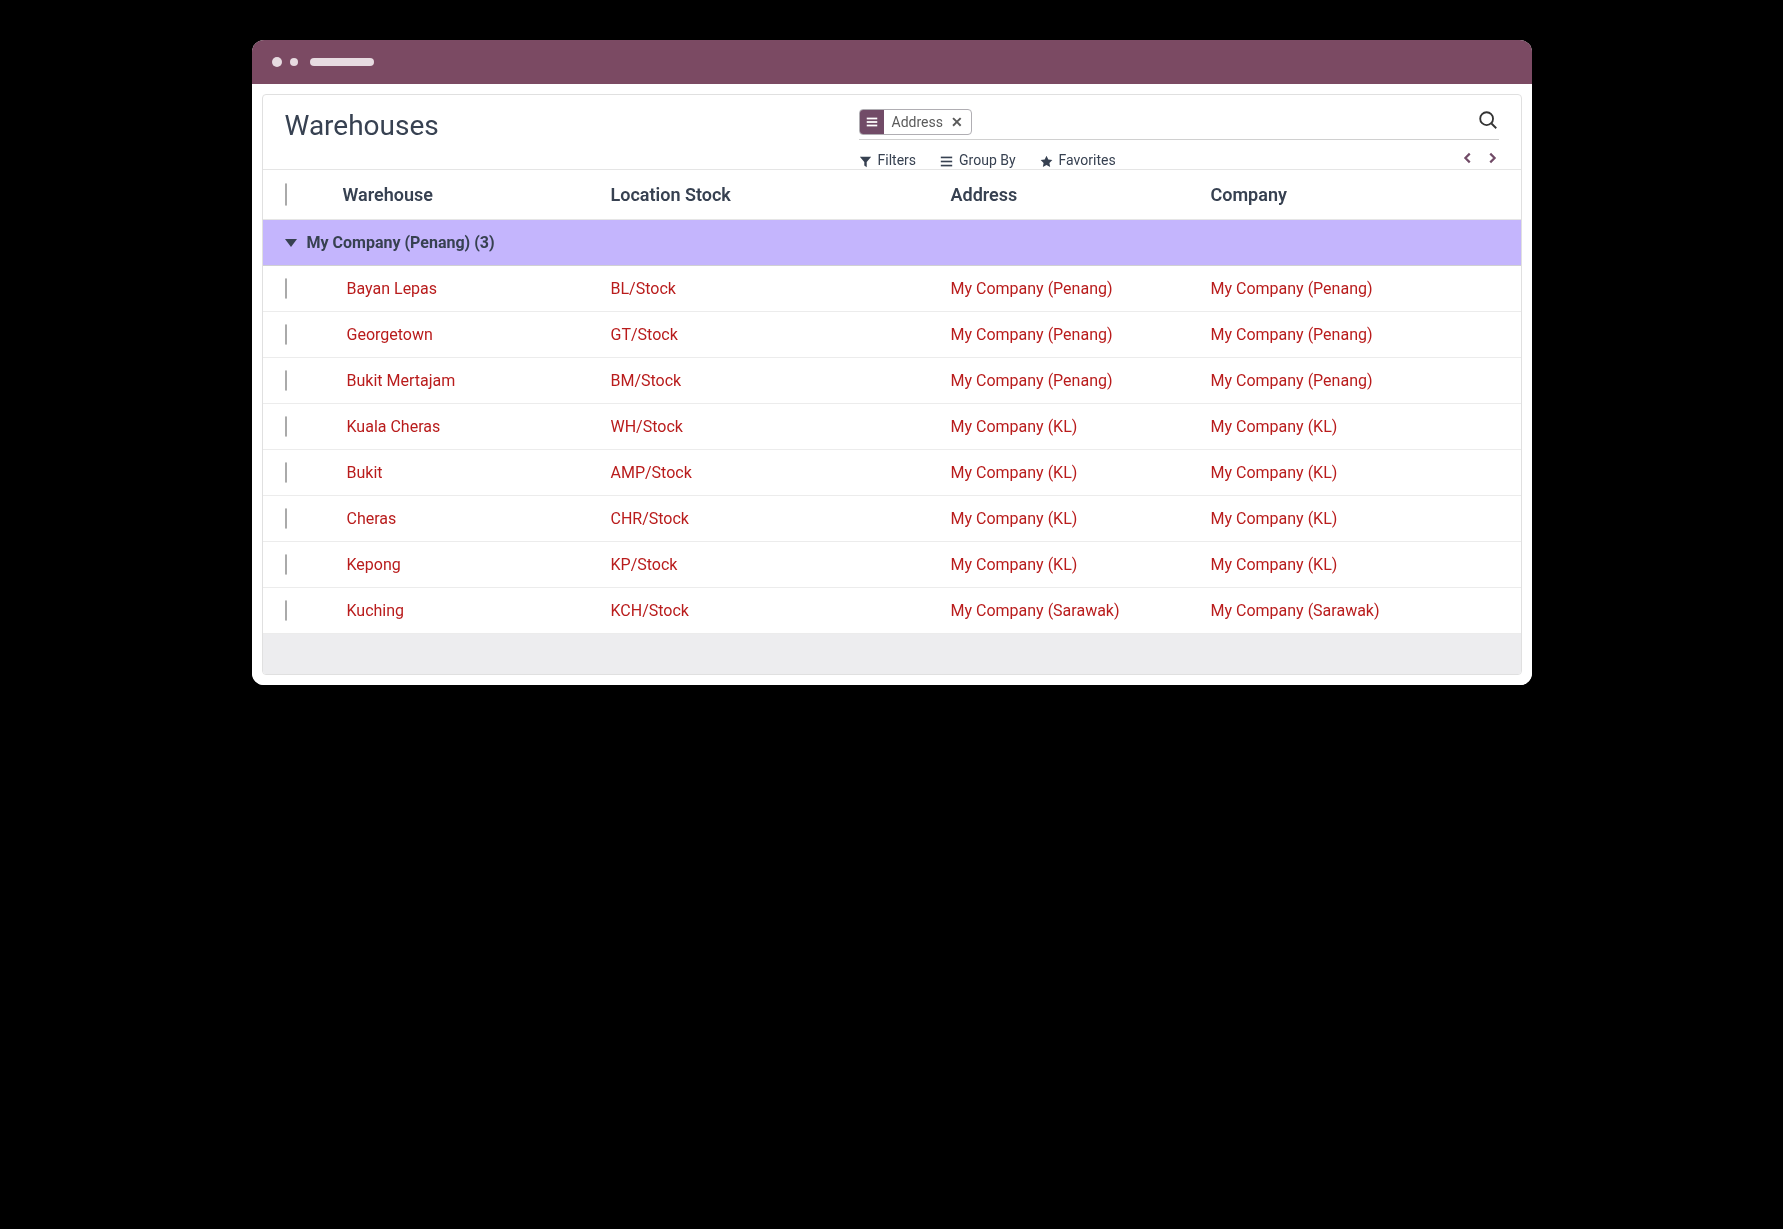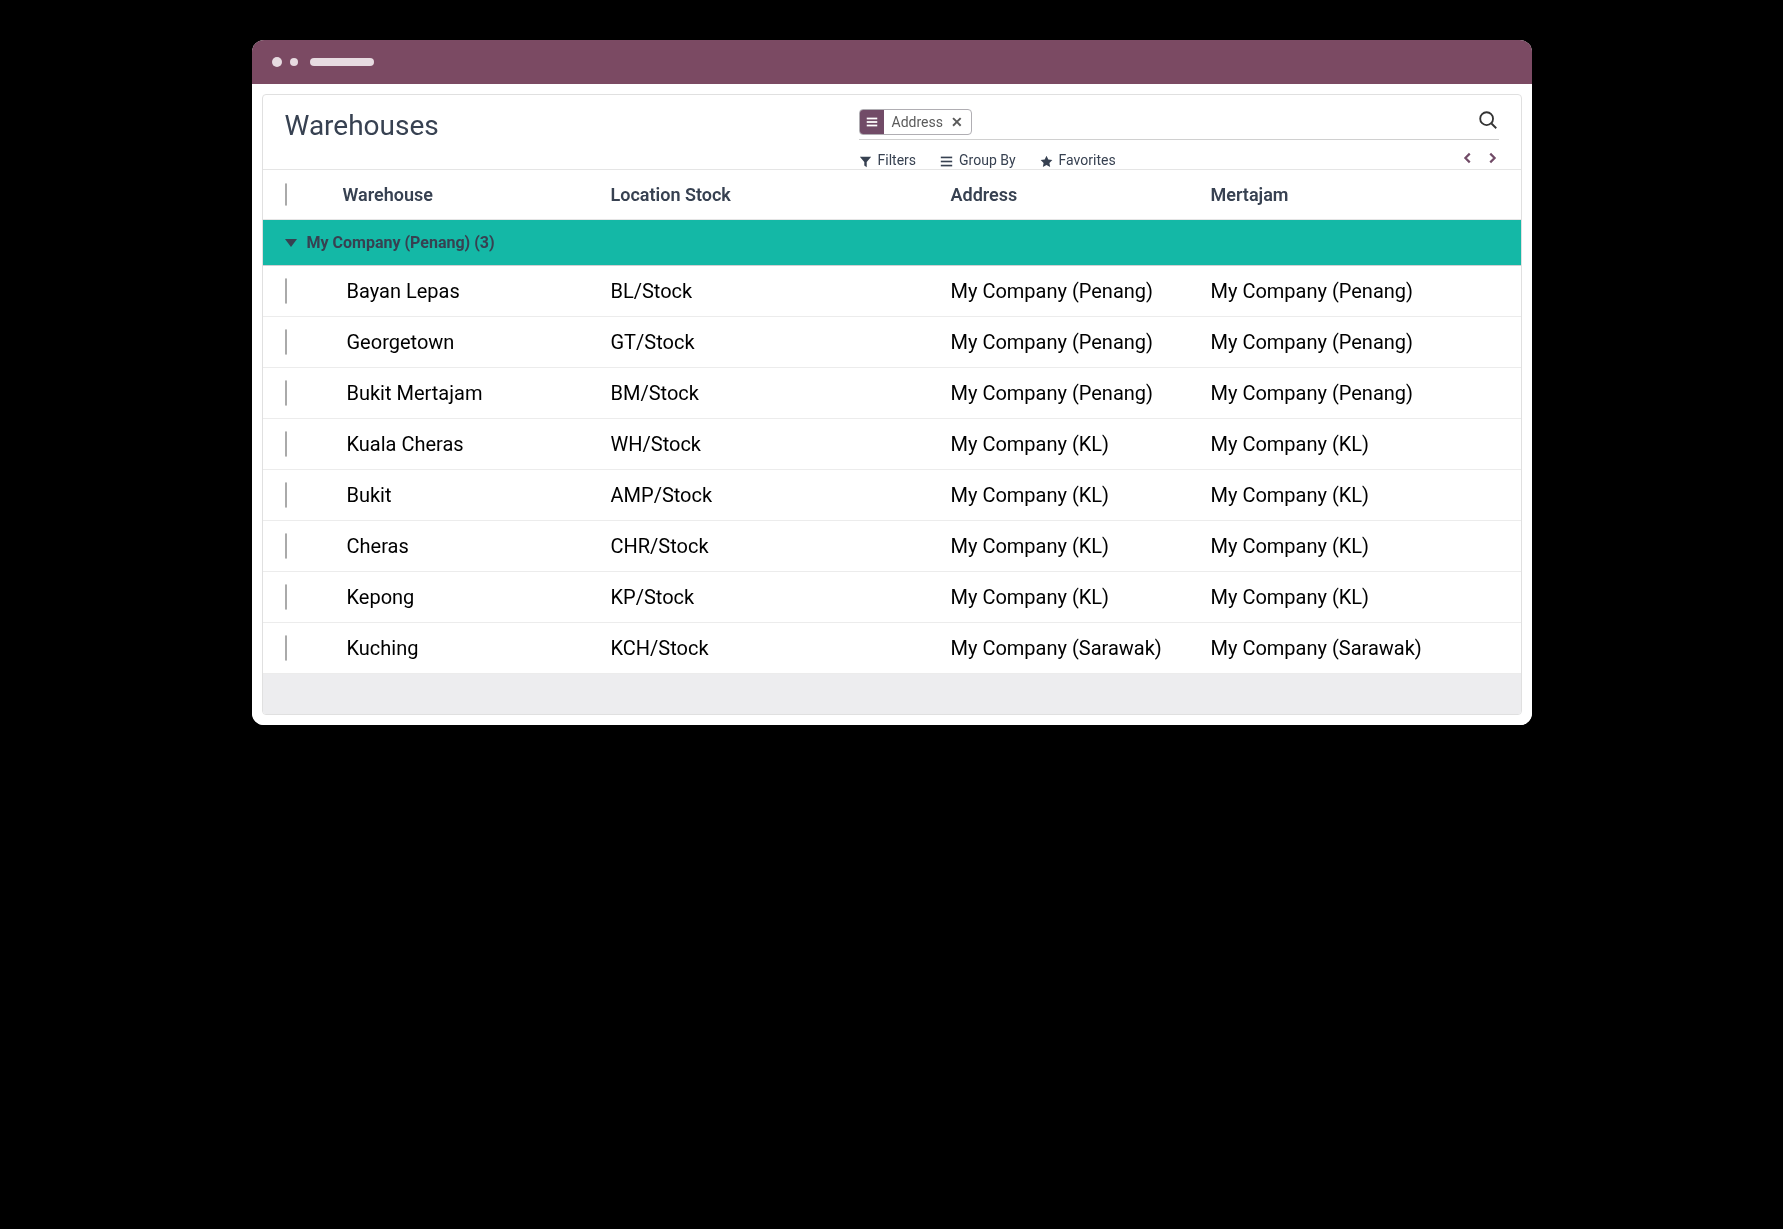--- a/index.html
+++ b/index.html
@@ -134,21 +134,21 @@
     border-bottom: 1px solid #e5e5e5;
     font-size: 18px;
     font-weight: 600;
     color: #374151;
   }
   .checkbox {
     width: 16px; height: 16px; border: 1.5px solid #aaa; border-radius: 2px; background: #fff;
     cursor: pointer;
   }
   .group-row {
-    background: #14b8a6;
+    background: #c4b5fd;
     padding: 13px 22px;
     display: flex;
     align-items: center;
     gap: 10px;
     font-size: 16px;
     font-weight: 700;
     color: #374151;
     border-bottom: 1px solid #d0d0d3;
     cursor: pointer;
   }
@@ -156,22 +156,22 @@
     width: 0; height: 0;
     border-left: 6px solid transparent;
     border-right: 6px solid transparent;
     border-top: 8px solid #374151;
   }
   .data-row {
     display: grid;
     grid-template-columns: 58px 268px 340px 260px 1fr;
     align-items: center;
     padding: 13px 22px;
-    font-size: 20px;
-    color: #000000;
+    font-size: 16px;
+    color: #b91c1c;
     border-bottom: 1px solid #ececec;
   }
   .data-row .cell { padding-right: 8px; }
   .data-row .cell.name { padding-left: 4px; }
   .footer-gap {
     background: #ededef;
     height: 40px;
   }
 </style>
 </head>
@@ -245,21 +245,21 @@
             </span>
           </div>
         </div>
       </div>
 
       <div class="table-head">
         <span><span class="checkbox"></span></span>
         <span>Warehouse</span>
         <span>Location Stock</span>
         <span>Address</span>
-        <span>Mertajam</span>
+        <span>Company</span>
       </div>
 
       <div id="table-body">
           <div class="group-row">
             <span class="caret"></span>
             <span>My Company (Penang) (3)</span>
           </div>
           <div class="data-row">
             <span><span class="checkbox"></span></span>
             <span class="cell name">Bayan Lepas</span>

